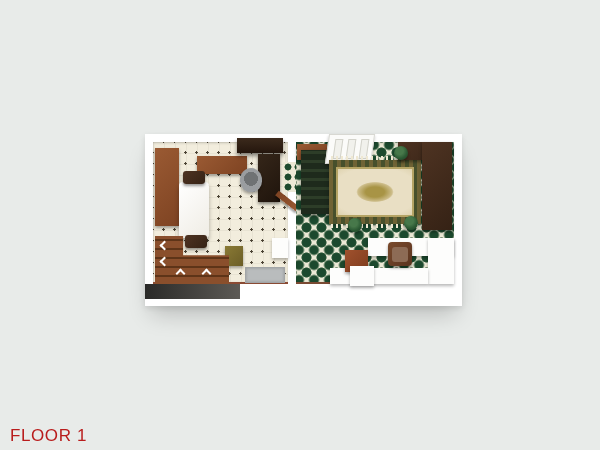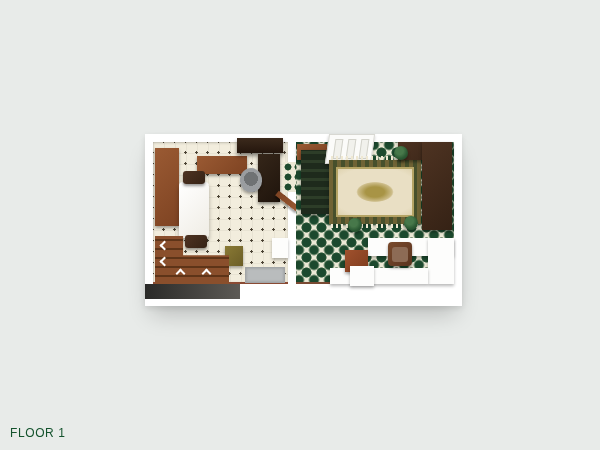--- a/index.html
+++ b/index.html
@@ -3,21 +3,21 @@
 <meta charset="utf-8">
 <style>
   html,body{margin:0;padding:0;}
   .screen{
     position:relative;width:600px;height:450px;overflow:hidden;
     background:var(--bg,#e8ebe9);
     font-family:"Liberation Sans",sans-serif;
   }
   .floor-label{
     position:absolute;left:10px;top:426px;
-    font-size:12px;letter-spacing:.6px;color:#14532d;cursor:default;
+    font-size:17px;letter-spacing:.6px;color:#b91c1c;cursor:default;
   }
   
   .plan{
     position:absolute;left:145px;top:134px;width:317px;height:172px;
     background:var(--wall,#fff);
     box-shadow:0 14px 22px -6px rgba(0,0,0,.20), 0 2px 6px rgba(0,0,0,.10);
   }
   .plan *{position:absolute;box-sizing:border-box;}
   
   .kitchen-floor{

